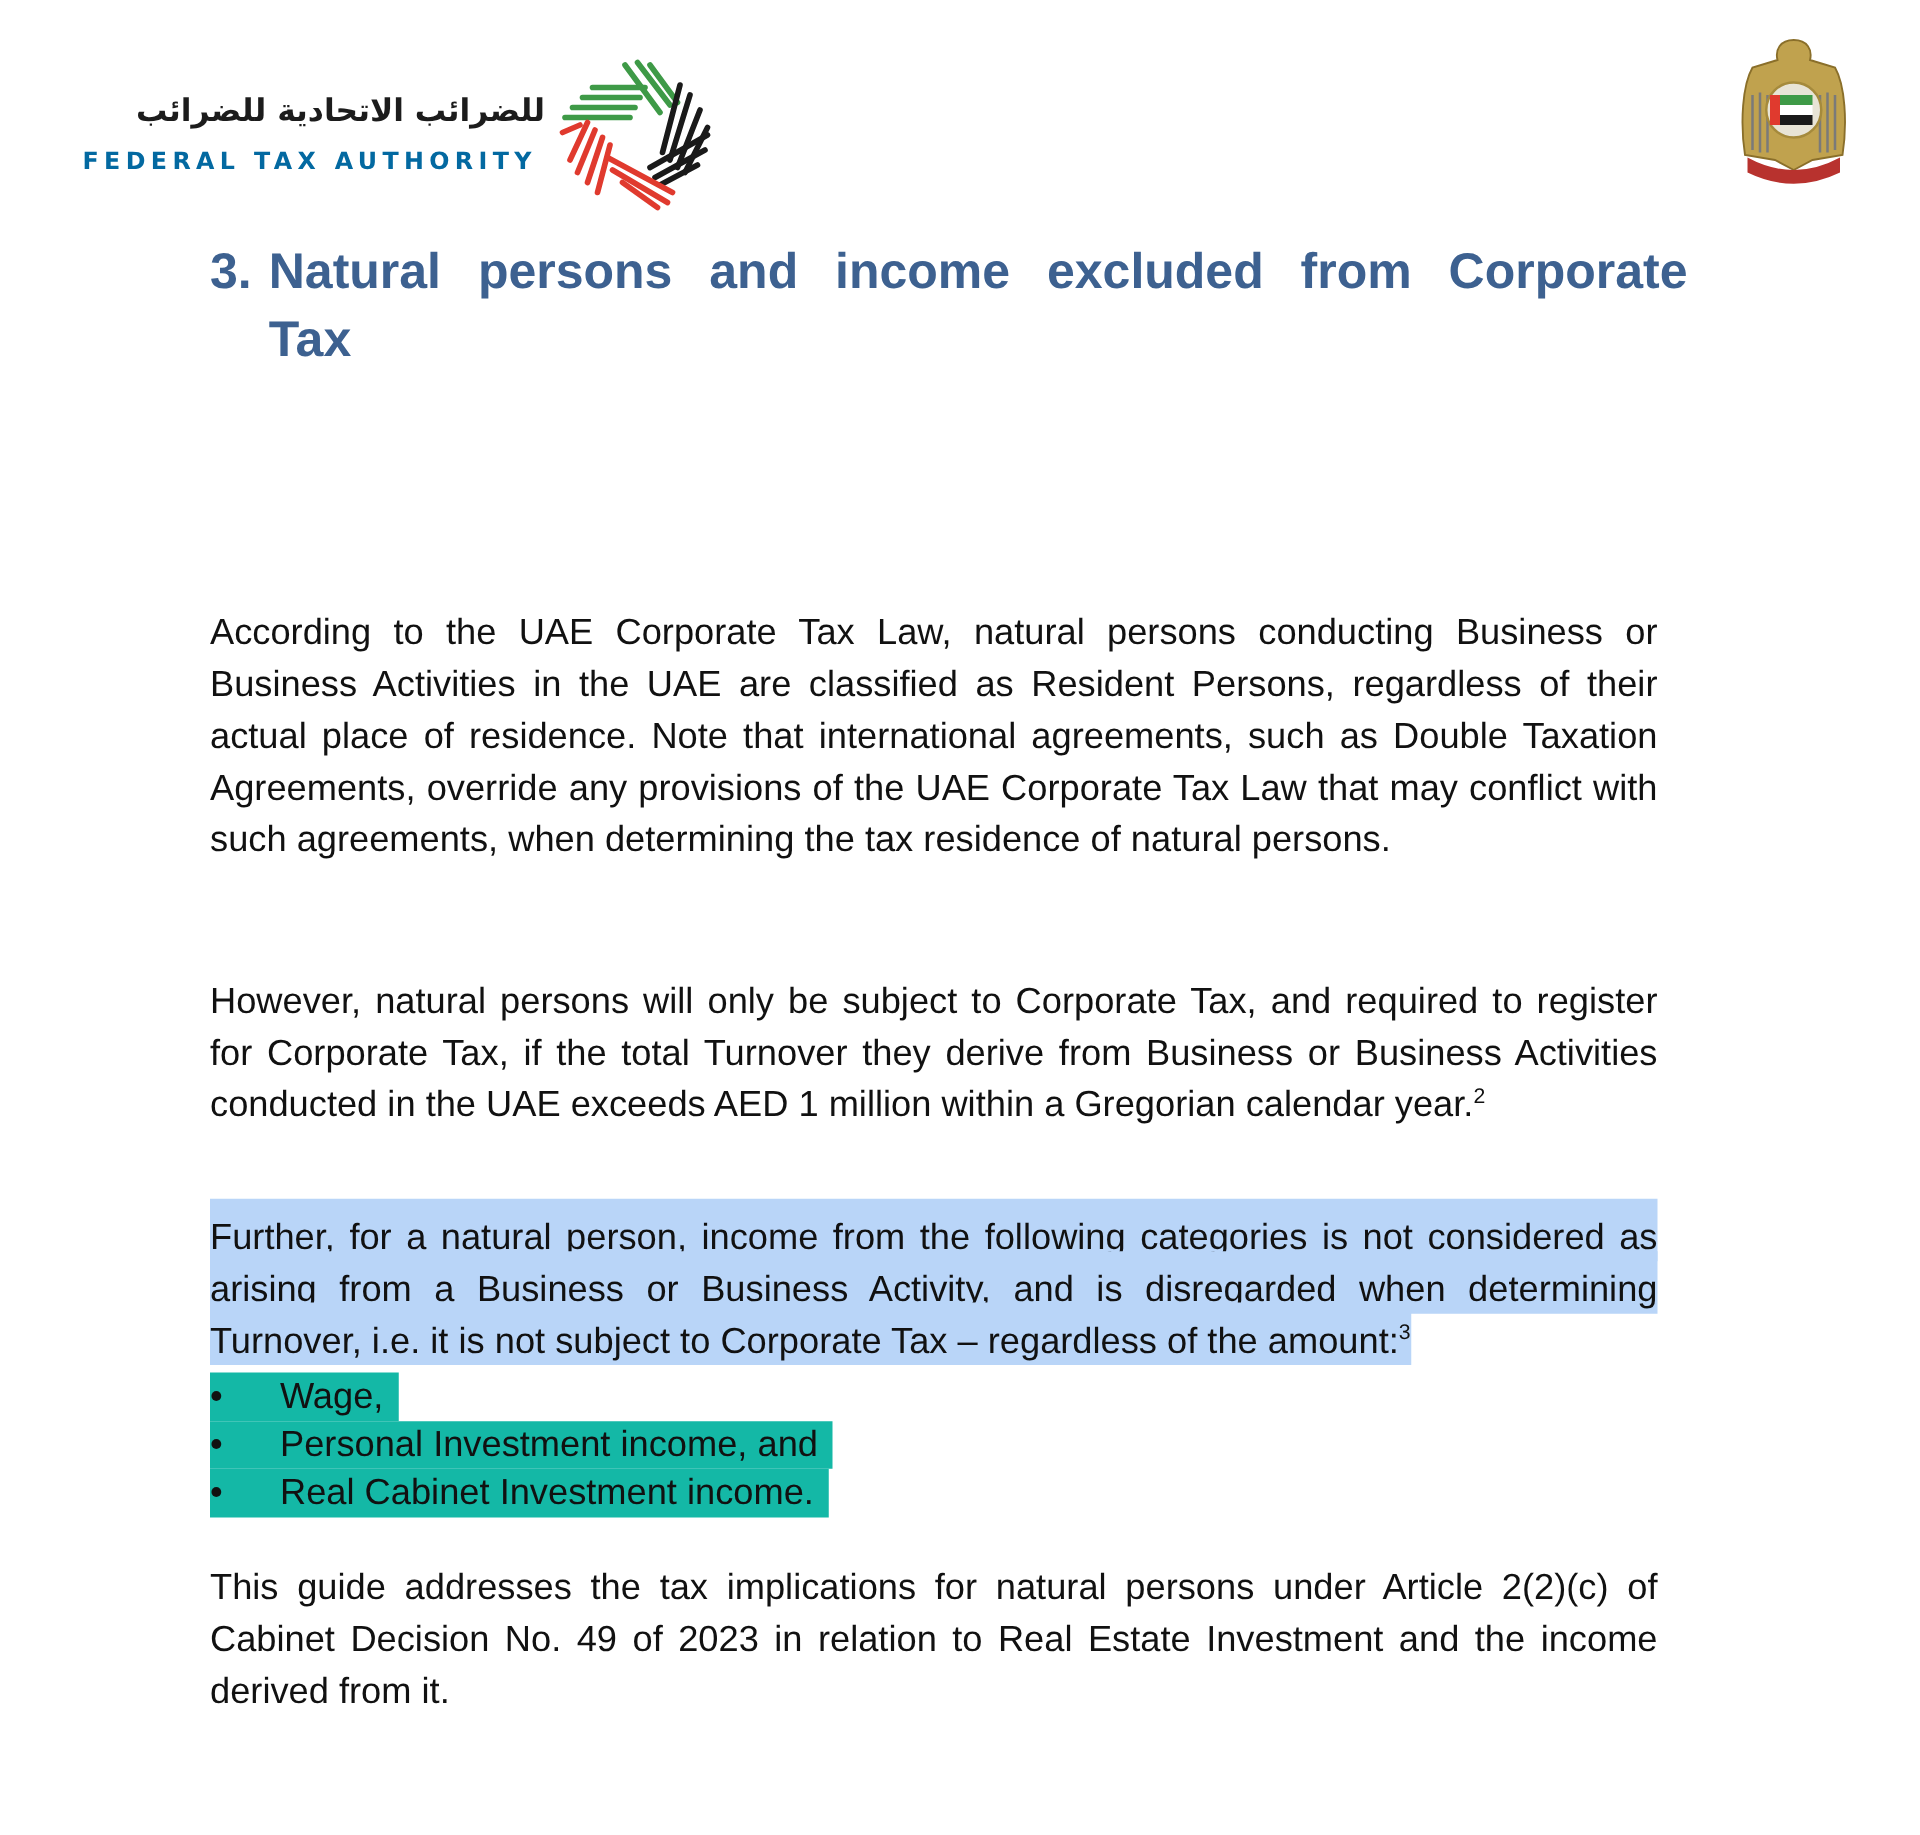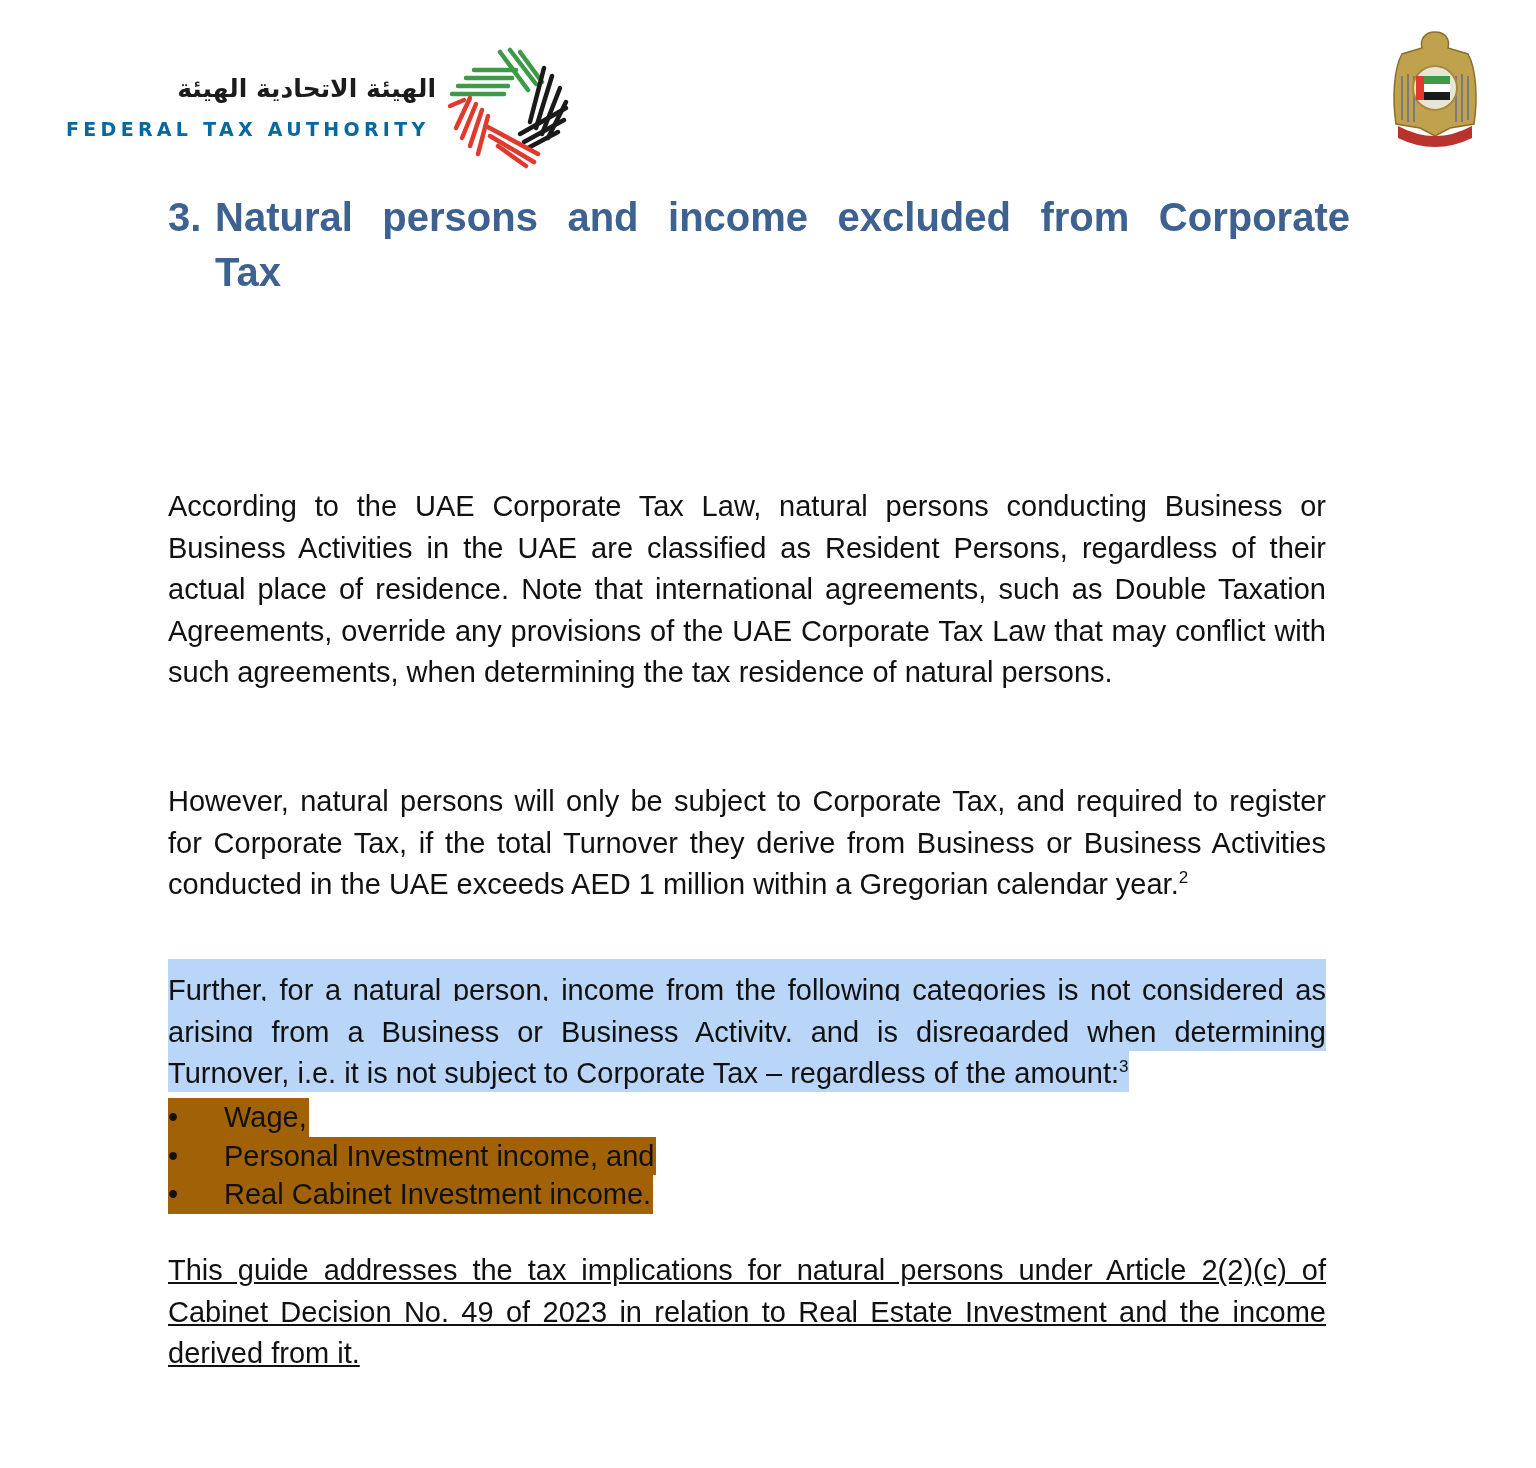--- a/index.html
+++ b/index.html
@@ -19,33 +19,33 @@
   .heading { position: relative; margin: 0; padding-left: 47px; font-family: "Liberation Sans", sans-serif;
              font-weight: bold; font-size: 40px; line-height: 55px; color: #3d6190;
              text-align: justify; text-align-last: left; width: 1135px; word-spacing: 10px; }
   .heading-num { position: absolute; left: 0; top: 0; }
   .para { margin: 0; font-size: 29px; line-height: 41.6px; text-align: justify; }
   .sup { font-size: 17px; vertical-align: 11px; line-height: 0; }
   .p1 { position: absolute; top: 157px; left: 0; width: 1158px; }
   .p2 { position: absolute; top: 296px; left: 0; width: 1158px; }
   .p3 { position: absolute; top: 591px; left: 0; width: 1158px; }
   .p4 { position: absolute; top: 780px; left: 0; width: 1158px; }
-  .p5 { position: absolute; top: 1060px; left: 0; width: 1158px; text-decoration: underline; }
+  .p5 { position: absolute; top: 1060px; left: 0; width: 1158px; }
   .hl { background: #b9d5f8; box-decoration-break: clone; -webkit-box-decoration-break: clone; padding: 15px 0 3px 0; }
   .bullets { position: absolute; top: 908px; left: 0; margin: 0; padding: 0; list-style: none; }
   .bullets li { font-size: 29px; line-height: 38.5px; display: block; }
-  .bullets .bl { background: #a16207; display: inline-block; padding-right: 2px; }
+  .bullets .bl { background: #14b8a6; display: inline-block; padding-right: 12px; }
   .bullet-dot { display: inline-block; width: 56px; }
 </style>
 </head>
 <body>
 
 <div class="header">
   <div class="fta-logo">
-    <div class="fta-arabic">الهيئة الاتحادية الهيئة</div>
+    <div class="fta-arabic">للضرائب الاتحادية للضرائب</div>
     <div class="fta-english">FEDERAL TAX AUTHORITY</div>
     <svg class="fta-emblem" viewBox="0 0 130 130">
       <g fill="none" stroke-width="4.5" stroke-linecap="round">
         <g stroke="#3e9a47">
           <path d="M10 52 L62 52"></path>
             <path d="M16 44 L66 44"></path>
             <path d="M24 36 L70 36"></path>
             <path d="M32 28 L74 28"></path>
           <path d="M58 10 L86 48"></path>
             <path d="M68 8 L94 42"></path>

